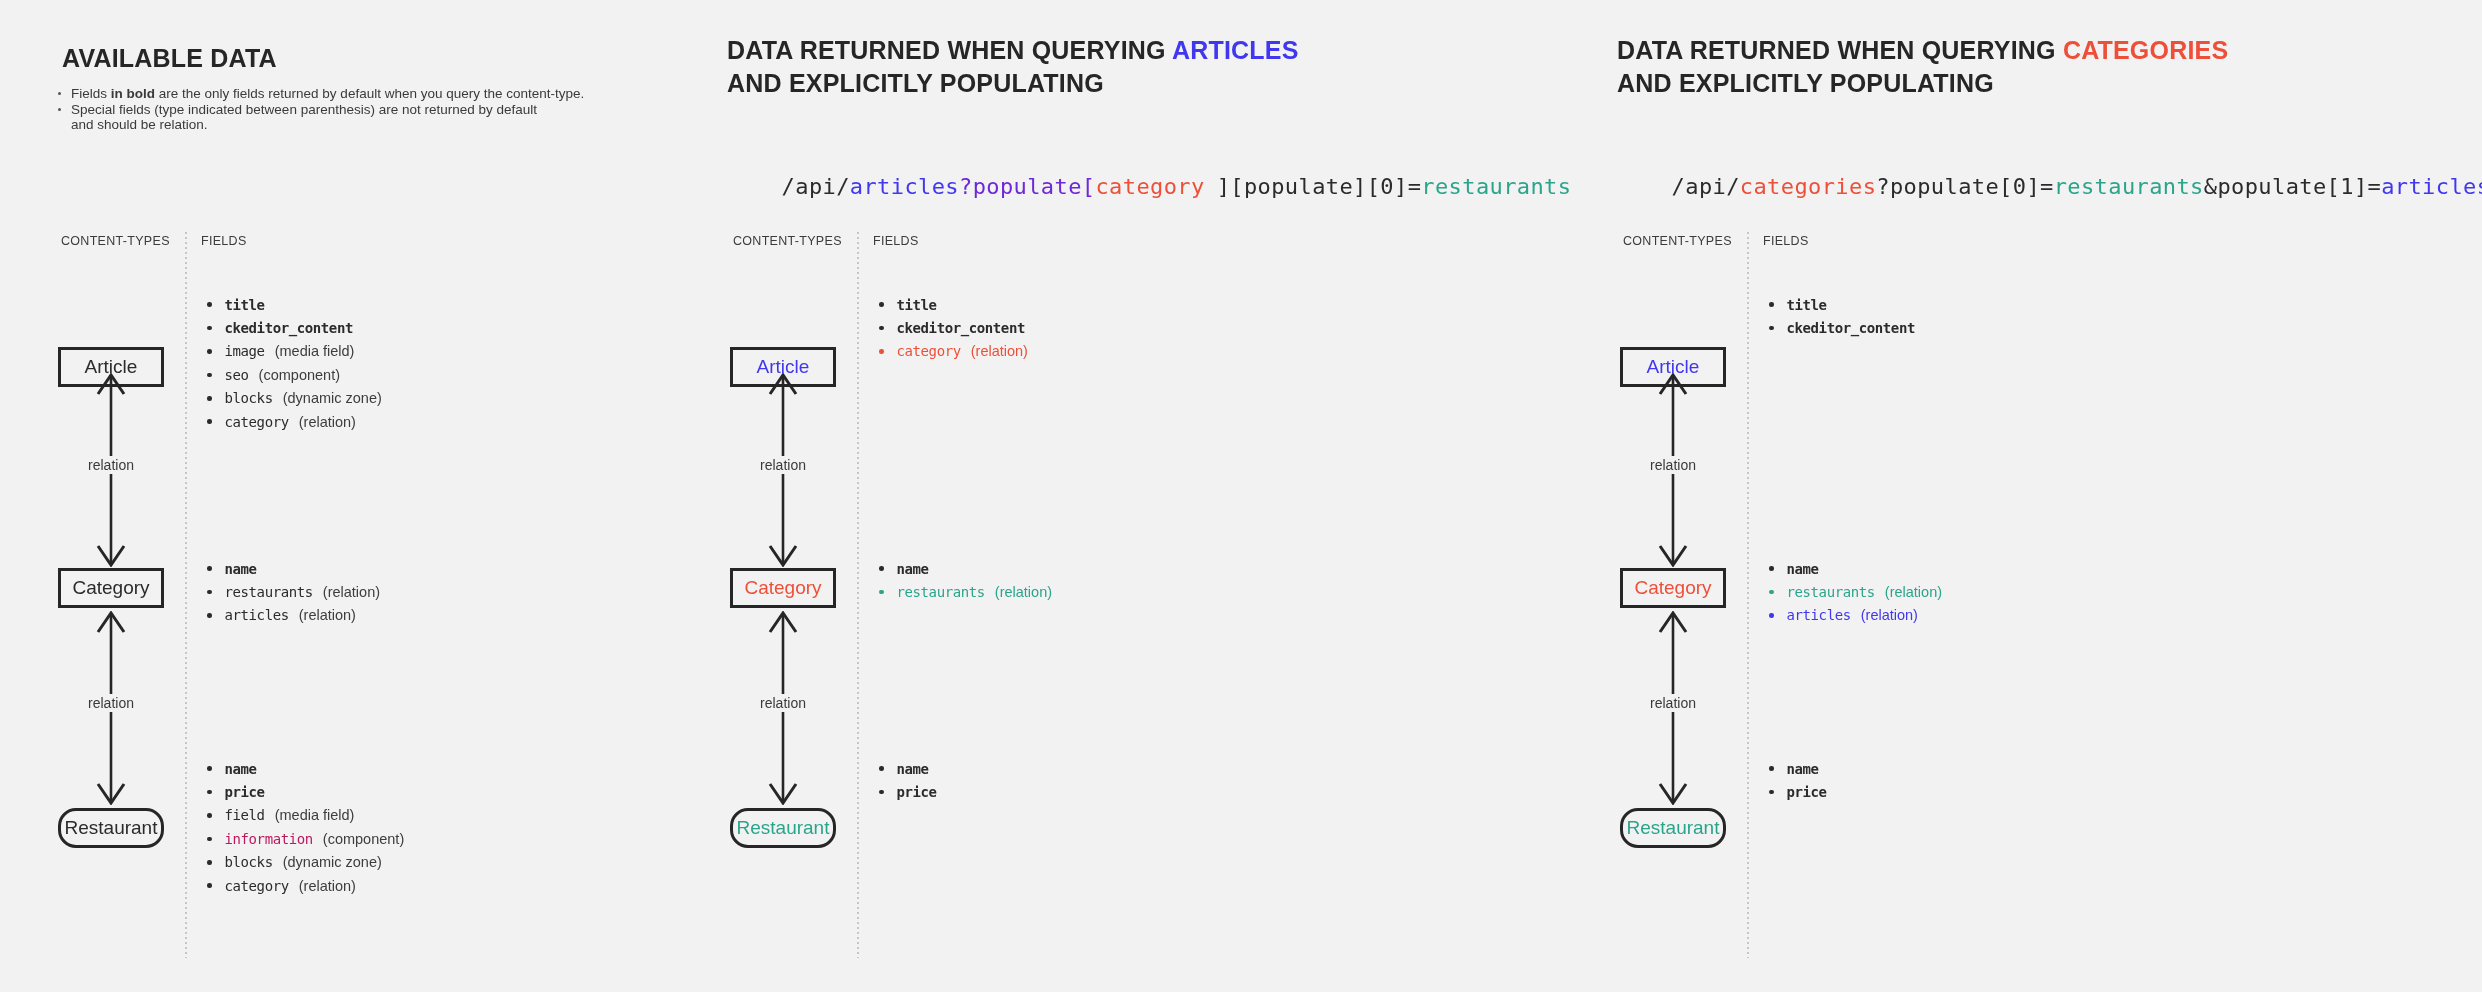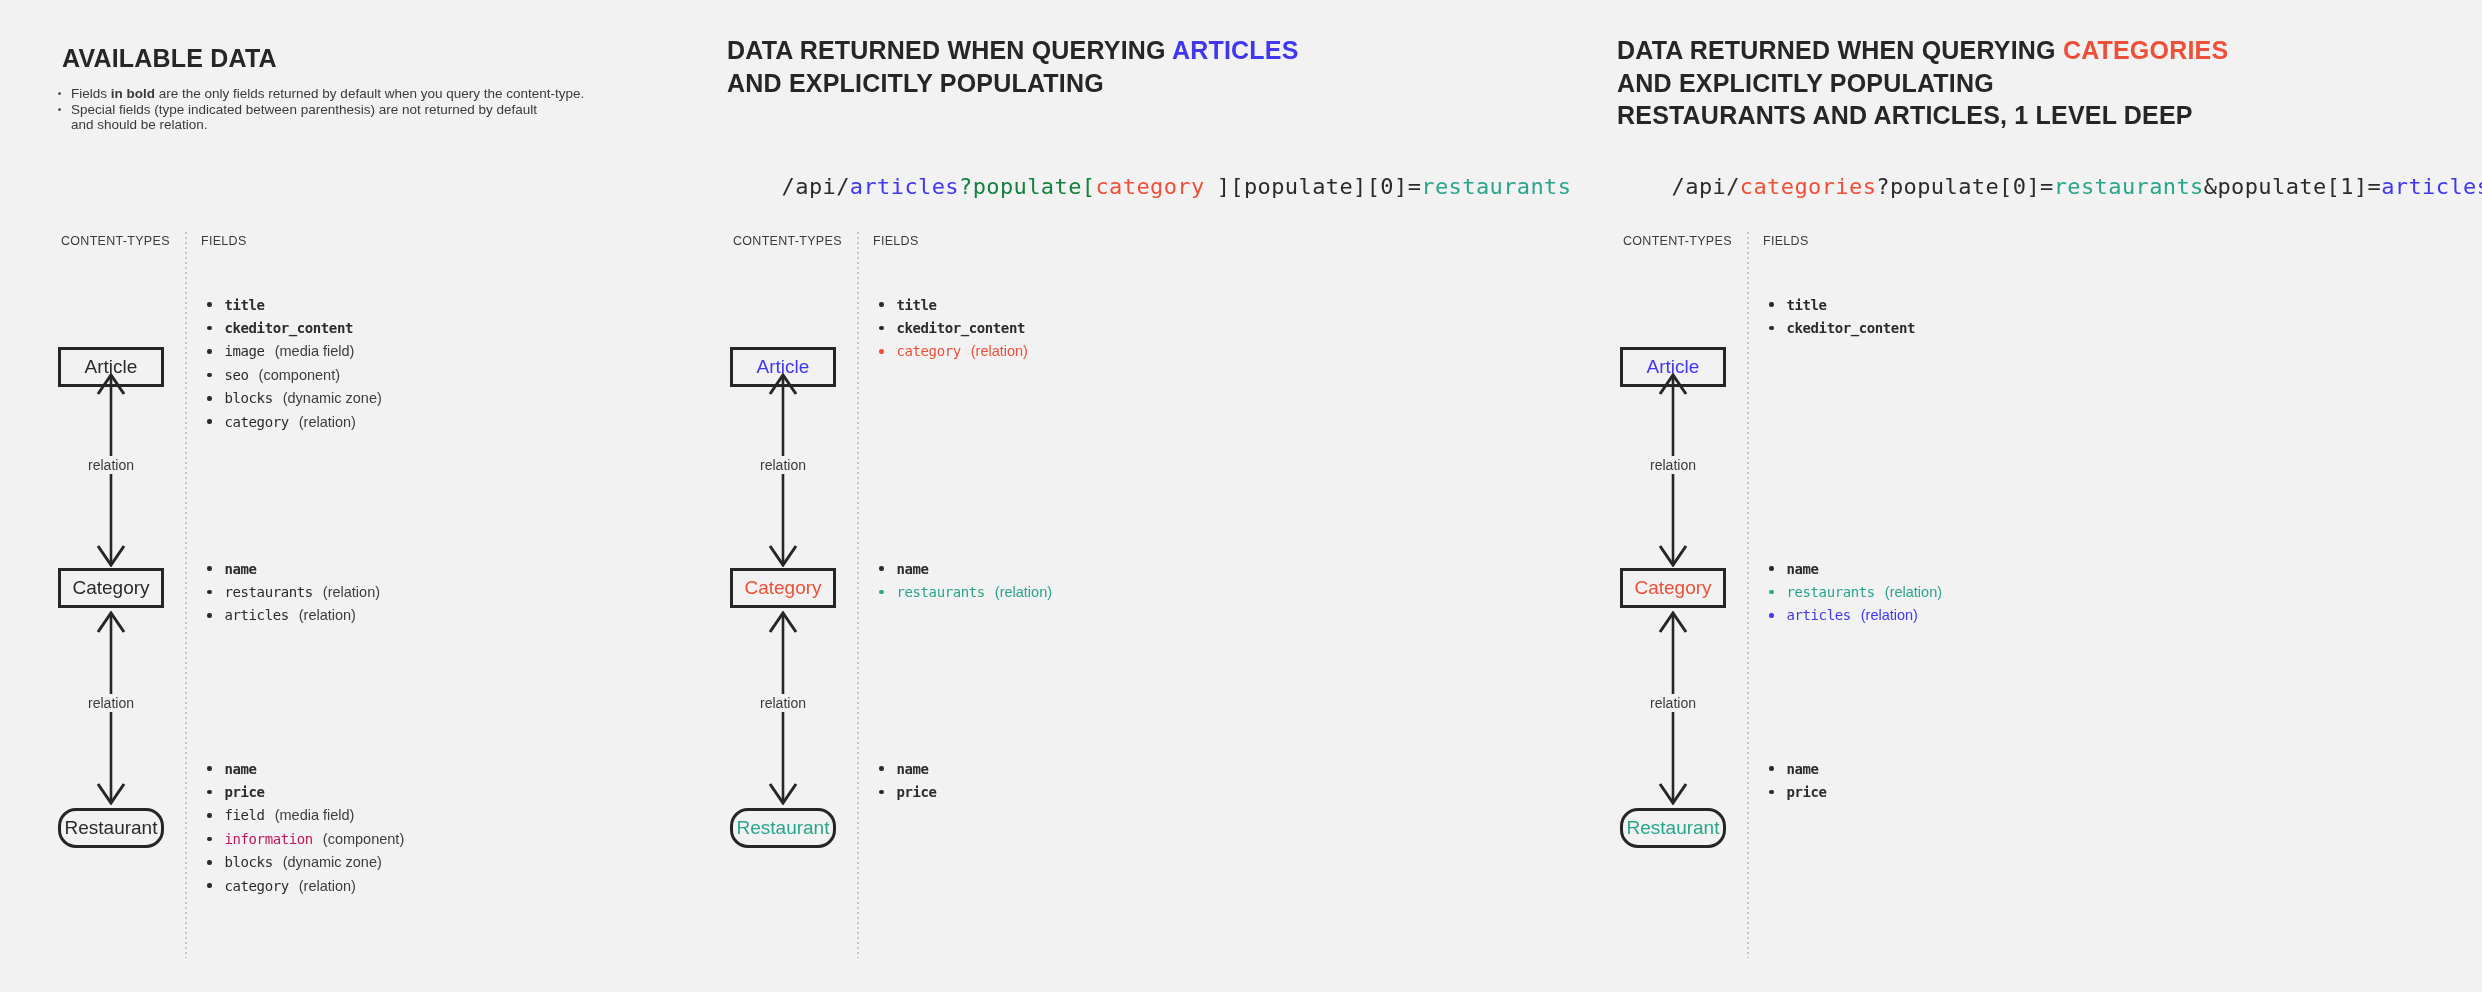--- a/index.html
+++ b/index.html
@@ -196,21 +196,21 @@
       </li>
   </ul>
 </div>
 
 <div class="panel" id="panel2">
   <div class="main-title">
     <span>DATA RETURNED WHEN QUERYING </span><span style="color: rgb(64, 55, 238);">ARTICLES</span><br>
     <span>AND EXPLICITLY POPULATING</span><br>
   </div>
   <div class="api">
-    <span style="color: rgb(43, 43, 43);">/api/</span><span style="color: rgb(64, 55, 238);">articles</span><span style="color: #15803d;">?populate[</span><span style="color: rgb(238, 79, 56);">category</span><span style="color: rgb(43, 43, 43); margin-left: 12px;">][populate][0]=</span><span style="color: rgb(41, 165, 139);">restaurants</span>
+    <span style="color: rgb(43, 43, 43);">/api/</span><span style="color: rgb(64, 55, 238);">articles</span><span style="color: #6d28d9;">?populate[</span><span style="color: rgb(238, 79, 56);">category</span><span style="color: rgb(43, 43, 43); margin-left: 12px;">][populate][0]=</span><span style="color: rgb(41, 165, 139);">restaurants</span>
   </div>
 
   <div class="col-label ct-label">CONTENT-TYPES</div>
   <div class="col-label f-label">FIELDS</div>
   <div class="divider"></div>
 
   <div class="entity e-article">
     <span style="color: rgb(64, 55, 238);">Article</span>
   </div>
   <div class="entity e-category">
@@ -275,21 +275,20 @@
         <span class="fname" style="color: rgb(43, 43, 43); font-weight: bold;">price</span>
         <span class="ftype" style="color: rgb(61, 61, 61);"></span>
       </li>
   </ul>
 </div>
 
 <div class="panel" id="panel3">
   <div class="main-title">
     <span>DATA RETURNED WHEN QUERYING </span><span style="color: rgb(238, 79, 56);">CATEGORIES</span><br>
     <span>AND EXPLICITLY POPULATING</span><br>
-    <span>RESTAURANTS AND ARTICLES, 1 LEVEL DEEP</span>
   </div>
   <div class="api">
     <span style="color: rgb(43, 43, 43);">/api/</span><span style="color: rgb(238, 79, 56);">categories</span><span style="color: rgb(43, 43, 43);">?populate[0]=</span><span style="color: rgb(41, 165, 139);">restaurants</span><span style="color: rgb(43, 43, 43);">&amp;populate[1]=</span><span style="color: rgb(64, 55, 238);">articles</span>
   </div>
 
   <div class="col-label ct-label">CONTENT-TYPES</div>
   <div class="col-label f-label">FIELDS</div>
   <div class="divider"></div>
 
   <div class="entity e-article">

